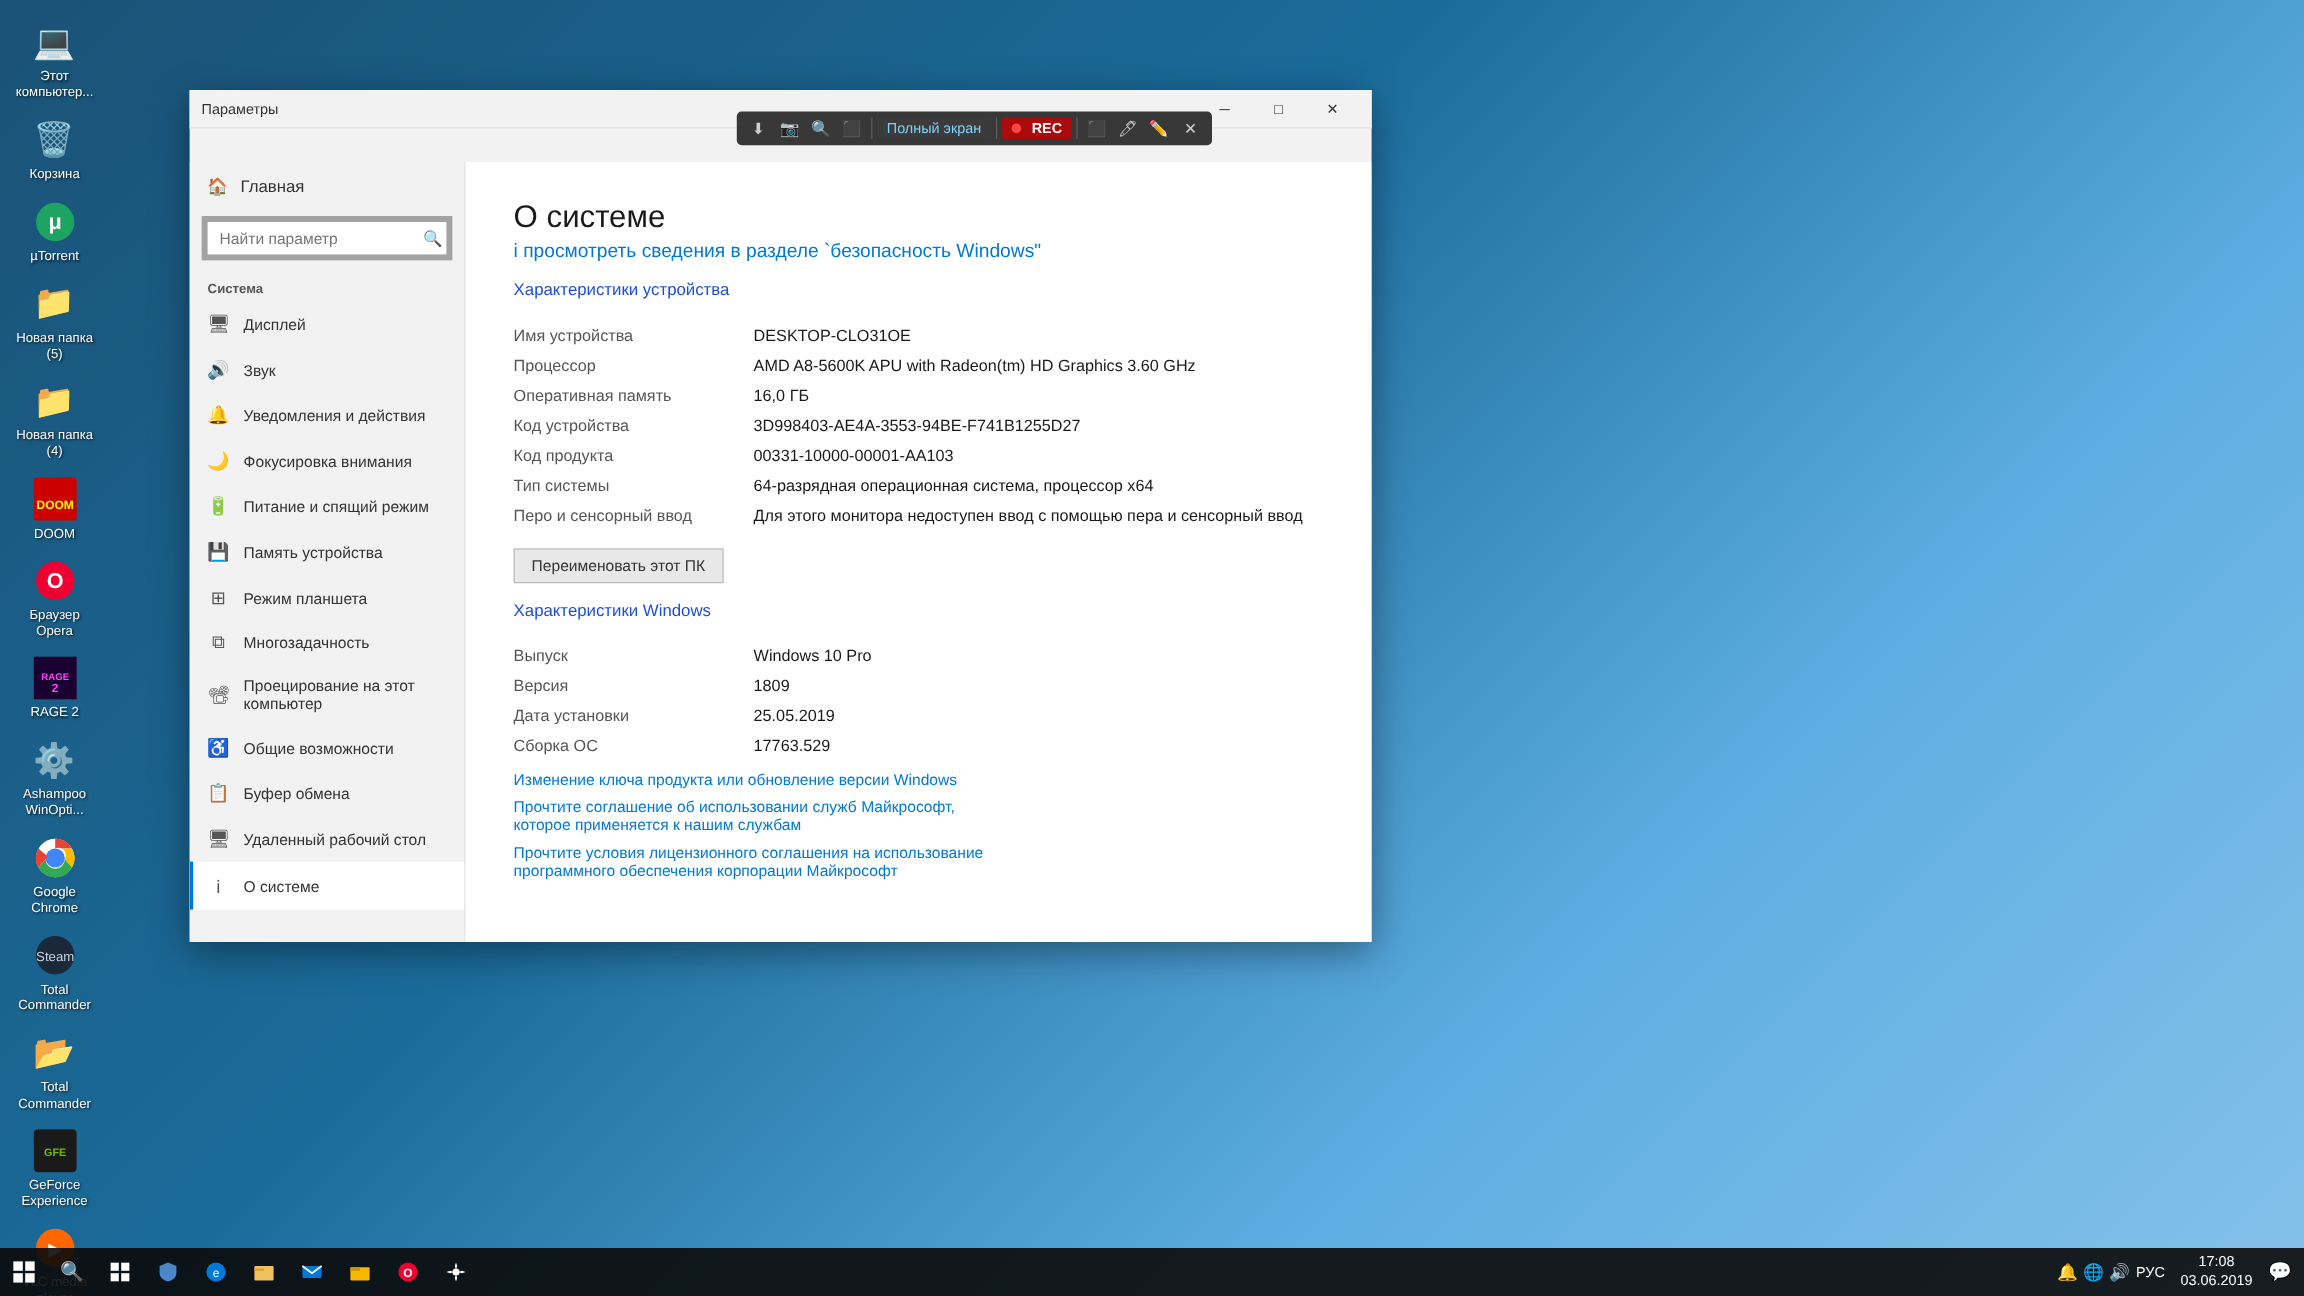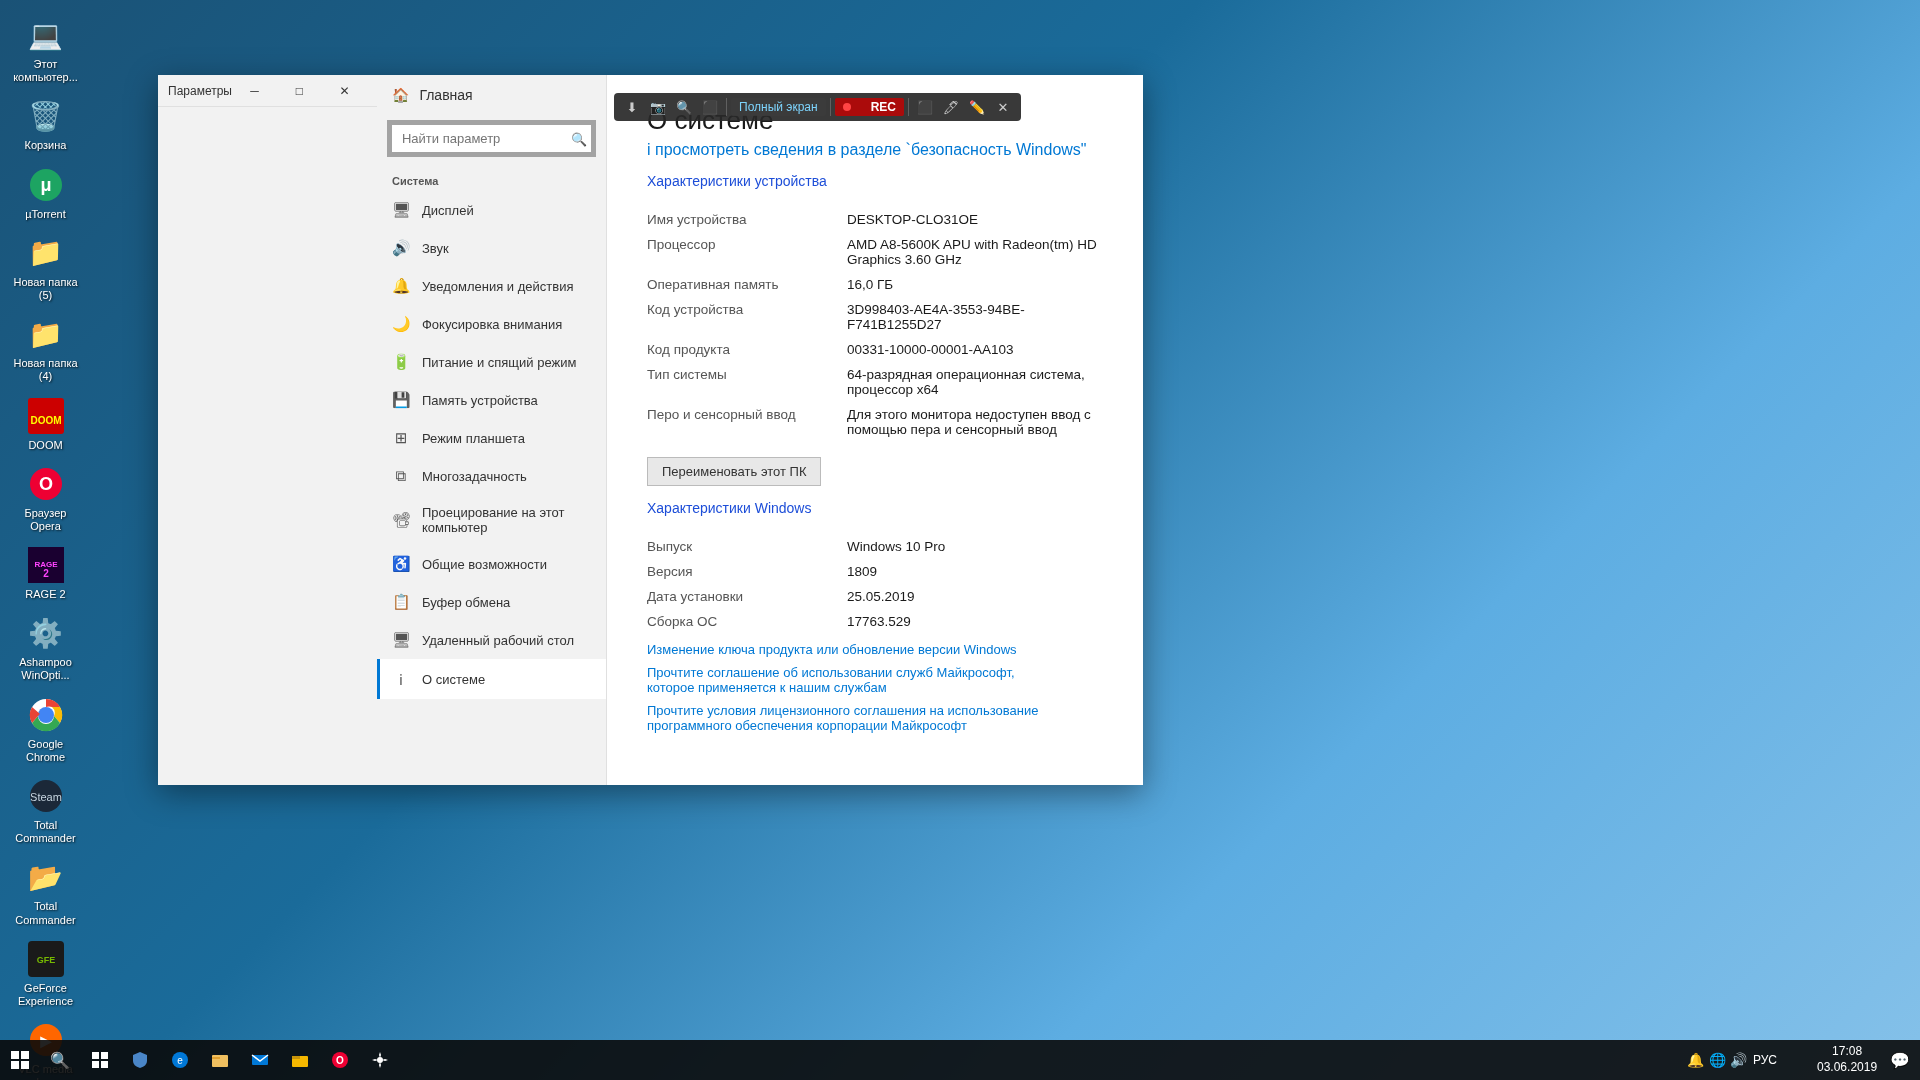--- a/index.html
+++ b/index.html
@@ -121,40 +121,41 @@
       gap: 5px;
       padding-right: 10px;
       color: white;
       font-size: 12px;
     }
     .taskbar-clock {
       text-align: center;
       line-height: 1.3;
       cursor: pointer;
       padding: 2px 8px;
-      margin-left: 27px;
     }
     .taskbar-sys-icons {
       display: flex;
       align-items: center;
       gap: 4px;
       font-size: 13px;
     }
 
     
     .settings-window {
       position: absolute;
       top: 75px;
       left: 158px;
       width: 985px;
       height: 710px;
       background: #f2f2f2;
       box-shadow: 0 8px 30px rgba(0,0,0,0.4);
       display: flex;
+      flex-direction: column;
       z-index: 100;
+      gap: 28px;
     }
     .window-titlebar {
       height: 32px;
       background: #f2f2f2;
       display: flex;
       align-items: center;
       padding: 0 10px;
       border-bottom: 1px solid #e0e0e0;
       flex-shrink: 0;
     }
@@ -350,21 +351,21 @@
       background: rgba(60,60,60,0.8);
       padding: 2px 8px;
       font-size: 12px;
       color: #7dd3fc;
       border-radius: 2px;
       cursor: pointer;
     }
     .record-rec {
       display: flex;
       align-items: center;
-      gap: 20px;
+      gap: 9px;
       background: rgba(200,0,0,0.8);
       padding: 2px 8px;
       border-radius: 2px;
       font-size: 12px;
       color: #fff;
       font-weight: bold;
       cursor: pointer;
     }
     .rec-dot { width: 8px; height: 8px; border-radius: 50%; background: #ff4444; }
     .record-toolbar-sep {

